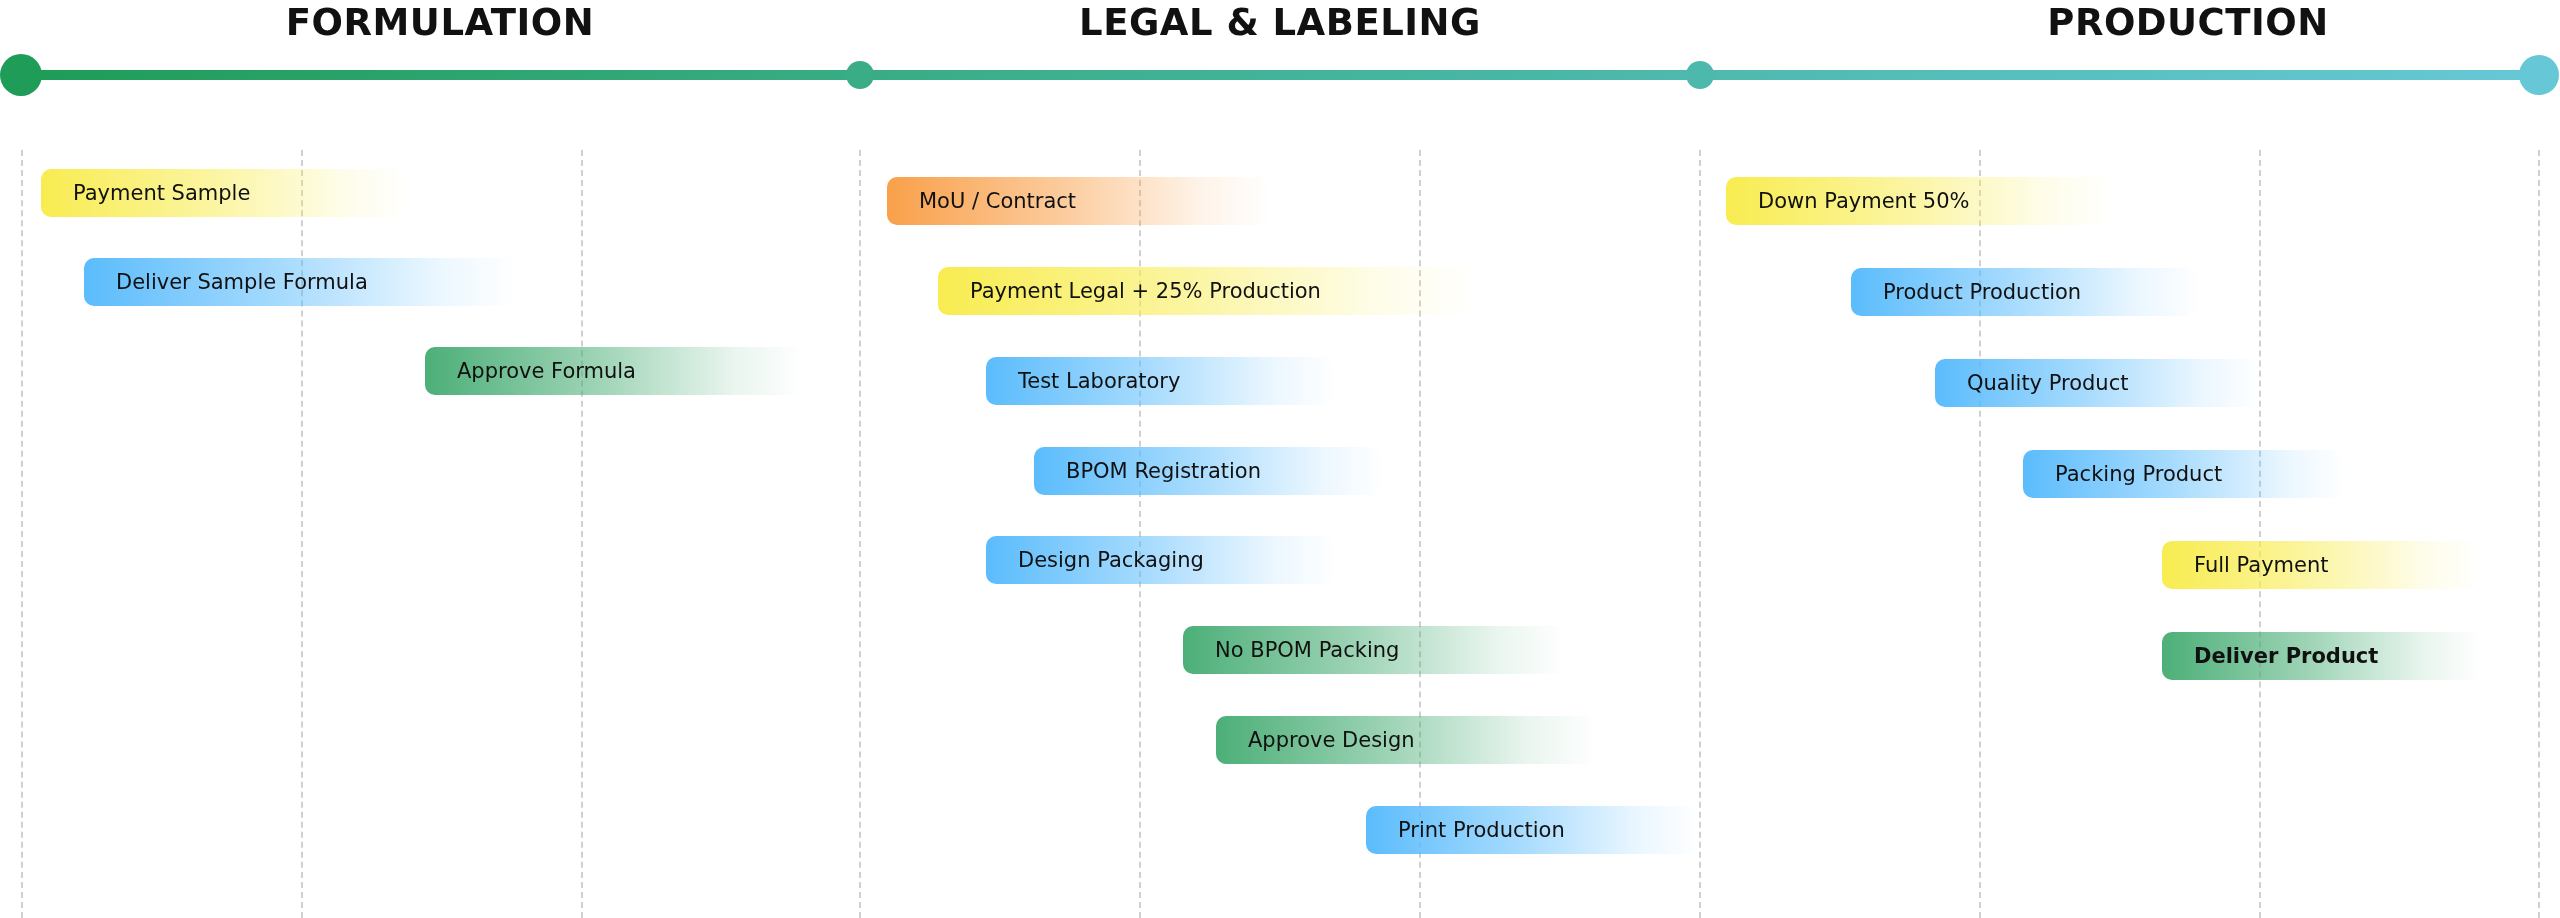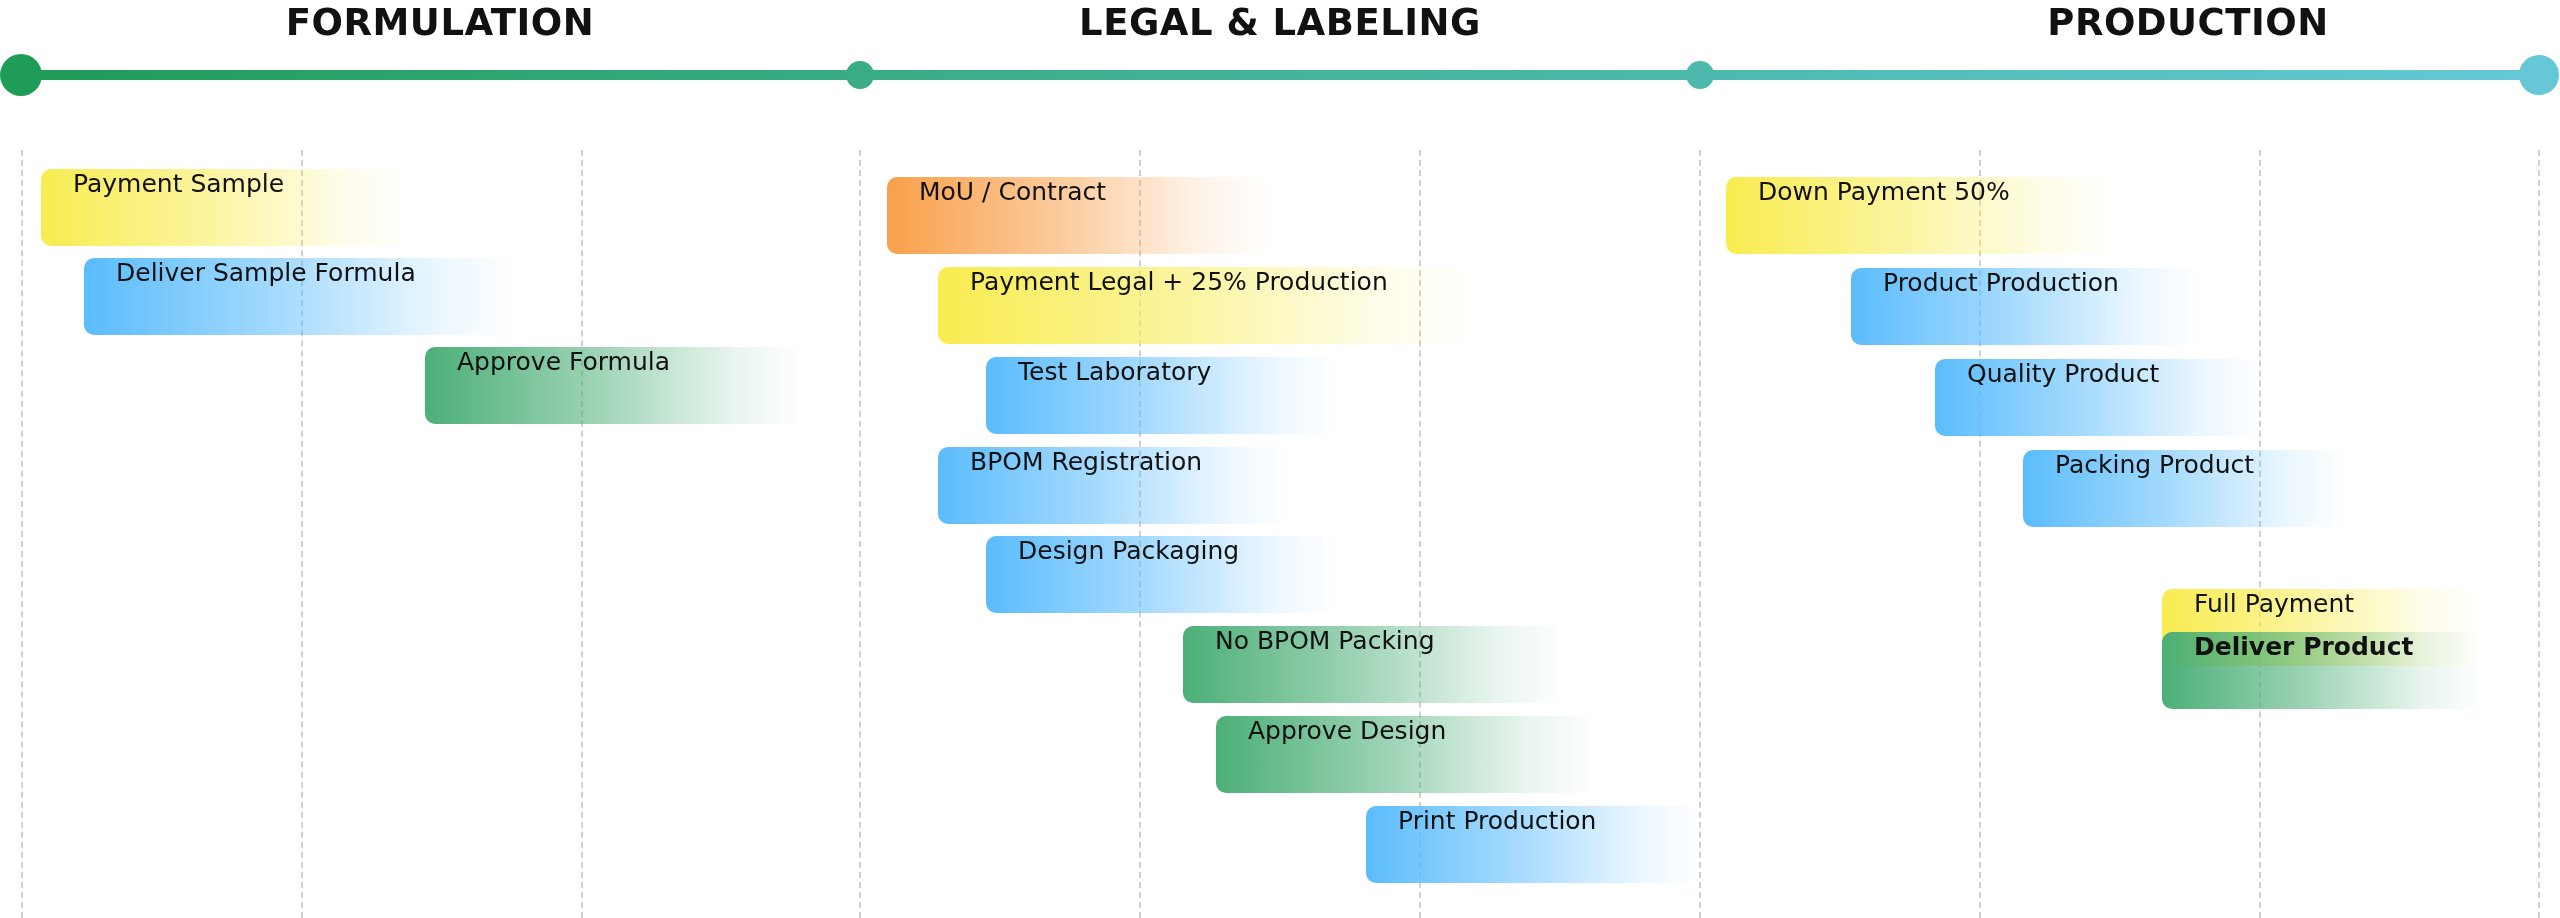--- a/index.html
+++ b/index.html
@@ -6,23 +6,23 @@
   body { width: 2560px; height: 918px; position: relative; overflow: hidden;
          font-family: "DejaVu Sans", sans-serif; color: #111; }
   .phase-title { position: absolute; top: 0; height: 46px; line-height: 46px;
          font-size: 37px; font-weight: bold; letter-spacing: 0.5px;
          text-align: center; color: #111; white-space: nowrap; }
   .timeline-line { position: absolute; left: 21px; top: 70px; width: 2518px; height: 10px;
          background: linear-gradient(90deg, #1f9c57 0%, #3aad87 35%, #4cb9ac 65%, #66c8d6 100%); }
   .dot { position: absolute; border-radius: 50%; }
   .grid-line { position: absolute; top: 150px; bottom: 0; width: 0;
          border-left: 2px dashed #d0d0d0; }
-  .bar { position: absolute; height: 77px; border-radius: 10px;
-         display: flex; box-sizing: border-box; padding-left: 32px;
-         font-size: 25px; color: #111; white-space: nowrap; }
+  .bar { position: absolute; height: 48px; border-radius: 10px;
+         display: flex; align-items: center; box-sizing: border-box; padding-left: 32px;
+         font-size: 21px; color: #111; white-space: nowrap; }
   .bar span { display: inline-block; }
 </style>
 </head>
 <body>
 
 <div class="phase-title" style="left:240px; width:400px;">FORMULATION</div>
 <div class="phase-title" style="left:1030px; width:500px;">LEGAL &amp; LABELING</div>
 <div class="phase-title" style="left:1988px; width:400px;">PRODUCTION</div>
 
 <div class="timeline-line"></div>
@@ -54,21 +54,21 @@
 
 <div class="bar" style="left: 887px; top: 177px; width: 384px; background: linear-gradient(90deg, rgb(249, 160, 74) 0%, rgba(249, 160, 74, 0.55) 45%, rgba(249, 160, 74, 0.12) 82%, rgba(249, 160, 74, 0) 100%);">
     <span>MoU / Contract</span>
   </div>
 <div class="bar" style="left: 938px; top: 267px; width: 542px; background: linear-gradient(90deg, rgb(248, 236, 80) 0%, rgba(248, 236, 80, 0.55) 45%, rgba(248, 236, 80, 0.12) 82%, rgba(248, 236, 80, 0) 100%);">
     <span>Payment Legal + 25% Production</span>
   </div>
 <div class="bar" style="left: 986px; top: 357px; width: 350px; background: linear-gradient(90deg, rgb(91, 188, 252) 0%, rgba(91, 188, 252, 0.55) 45%, rgba(91, 188, 252, 0.12) 82%, rgba(91, 188, 252, 0) 100%);">
     <span>Test Laboratory</span>
   </div>
-<div class="bar" style="left: 938px; top: 447px; width: 350px; background: linear-gradient(90deg, rgb(91, 188, 252) 0%, rgba(91, 188, 252, 0.55) 45%, rgba(91, 188, 252, 0.12) 82%, rgba(91, 188, 252, 0) 100%);">
+<div class="bar" style="left: 1034px; top: 447px; width: 350px; background: linear-gradient(90deg, rgb(91, 188, 252) 0%, rgba(91, 188, 252, 0.55) 45%, rgba(91, 188, 252, 0.12) 82%, rgba(91, 188, 252, 0) 100%);">
     <span>BPOM Registration</span>
   </div>
 <div class="bar" style="left: 986px; top: 536px; width: 350px; background: linear-gradient(90deg, rgb(91, 188, 252) 0%, rgba(91, 188, 252, 0.55) 45%, rgba(91, 188, 252, 0.12) 82%, rgba(91, 188, 252, 0) 100%);">
     <span>Design Packaging</span>
   </div>
 <div class="bar" style="left: 1183px; top: 626px; width: 382px; background: linear-gradient(90deg, rgb(76, 175, 120) 0%, rgba(76, 175, 120, 0.55) 45%, rgba(76, 175, 120, 0.12) 82%, rgba(76, 175, 120, 0) 100%);">
     <span>No BPOM Packing</span>
   </div>
 <div class="bar" style="left: 1216px; top: 716px; width: 380px; background: linear-gradient(90deg, rgb(76, 175, 120) 0%, rgba(76, 175, 120, 0.55) 45%, rgba(76, 175, 120, 0.12) 82%, rgba(76, 175, 120, 0) 100%);">
     <span>Approve Design</span>
@@ -82,18 +82,18 @@
   </div>
 <div class="bar" style="left: 1851px; top: 268px; width: 350px; background: linear-gradient(90deg, rgb(91, 188, 252) 0%, rgba(91, 188, 252, 0.55) 45%, rgba(91, 188, 252, 0.12) 82%, rgba(91, 188, 252, 0) 100%);">
     <span>Product Production</span>
   </div>
 <div class="bar" style="left: 1935px; top: 359px; width: 326px; background: linear-gradient(90deg, rgb(91, 188, 252) 0%, rgba(91, 188, 252, 0.55) 45%, rgba(91, 188, 252, 0.12) 82%, rgba(91, 188, 252, 0) 100%);">
     <span>Quality Product</span>
   </div>
 <div class="bar" style="left: 2023px; top: 450px; width: 323px; background: linear-gradient(90deg, rgb(91, 188, 252) 0%, rgba(91, 188, 252, 0.55) 45%, rgba(91, 188, 252, 0.12) 82%, rgba(91, 188, 252, 0) 100%);">
     <span>Packing Product</span>
   </div>
-<div class="bar" style="left: 2162px; top: 541px; width: 320px; background: linear-gradient(90deg, rgb(248, 236, 80) 0%, rgba(248, 236, 80, 0.55) 45%, rgba(248, 236, 80, 0.12) 82%, rgba(248, 236, 80, 0) 100%); margin-top: 48px;">
+<div class="bar" style="left: 2162px; top: 541px; width: 320px; background: linear-gradient(90deg, rgb(248, 236, 80) 0%, rgba(248, 236, 80, 0.55) 45%, rgba(248, 236, 80, 0.12) 82%, rgba(248, 236, 80, 0) 100%);">
     <span>Full Payment</span>
   </div>
 <div class="bar" style="left: 2162px; top: 632px; width: 320px; background: linear-gradient(90deg, rgb(76, 175, 120) 0%, rgba(76, 175, 120, 0.55) 45%, rgba(76, 175, 120, 0.12) 82%, rgba(76, 175, 120, 0) 100%); font-weight: bold;">
     <span>Deliver Product</span>
   </div>
 
 </body></html>

